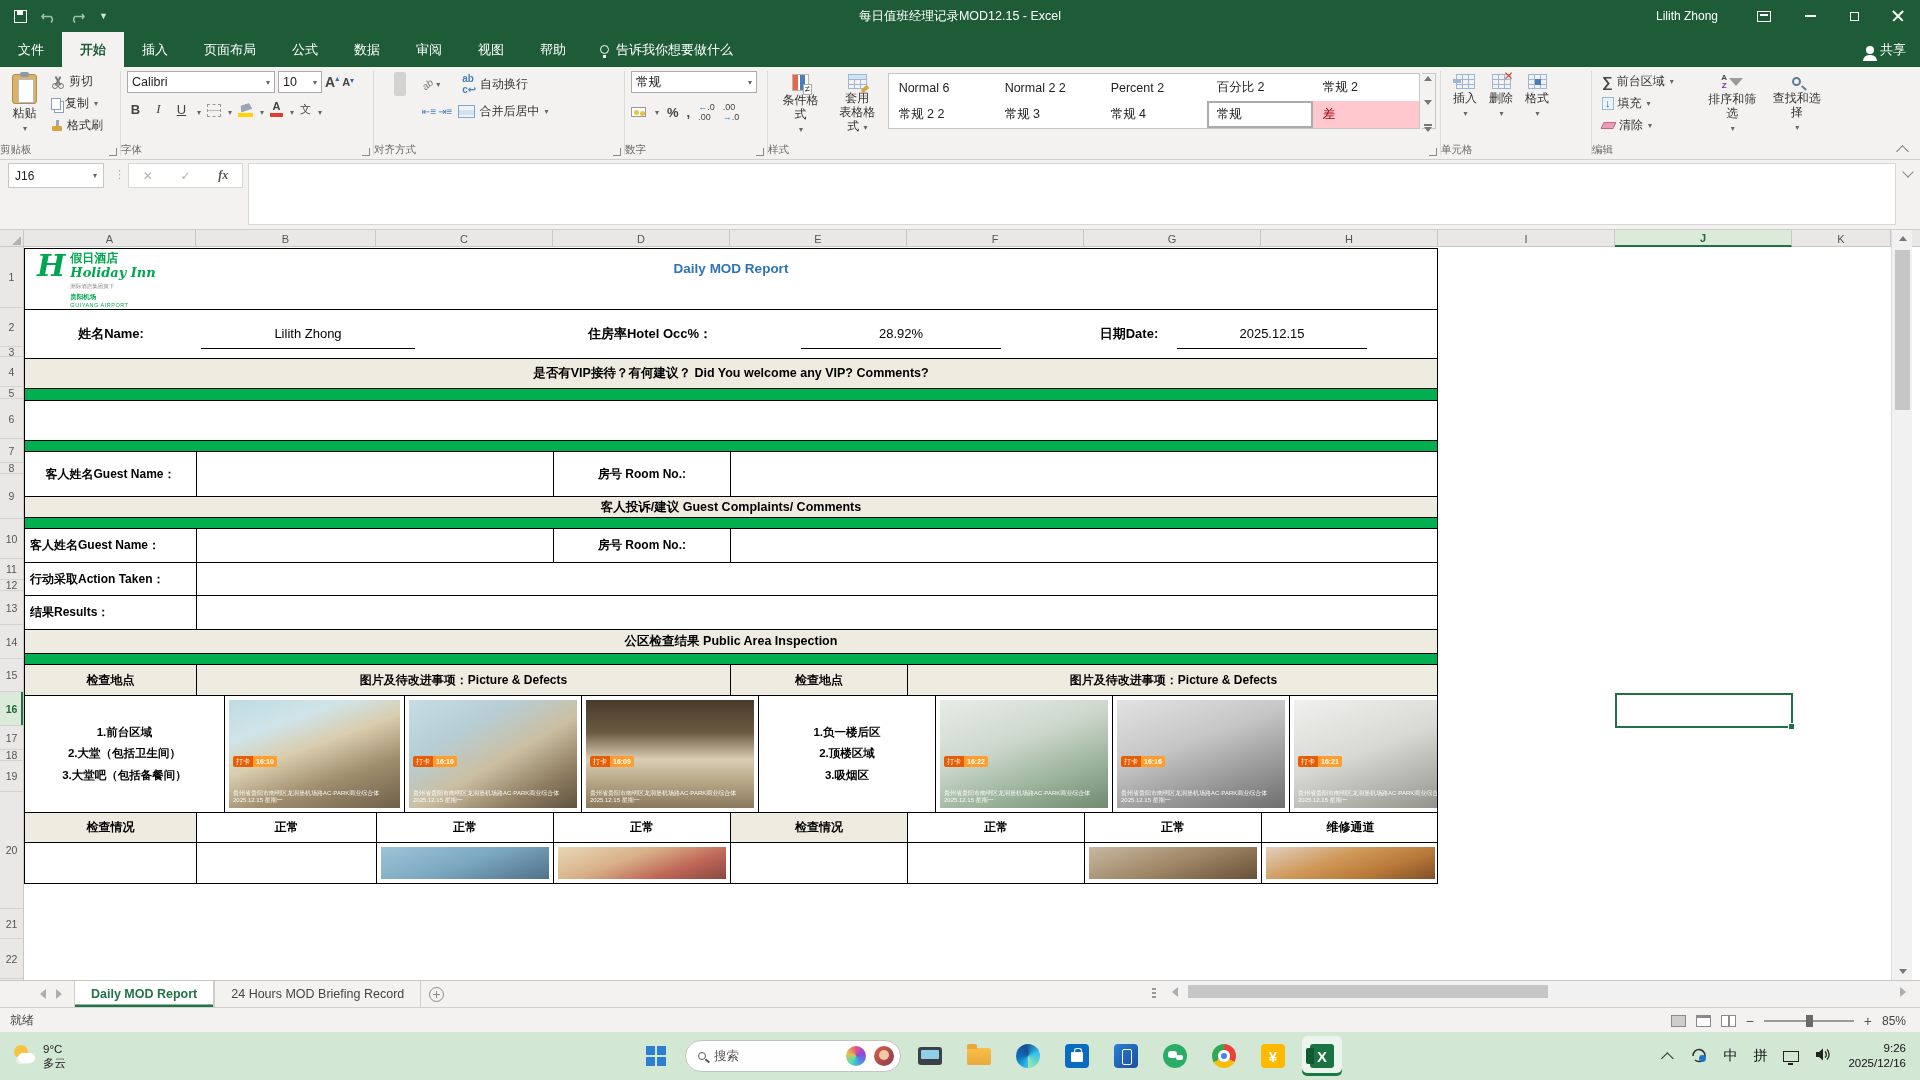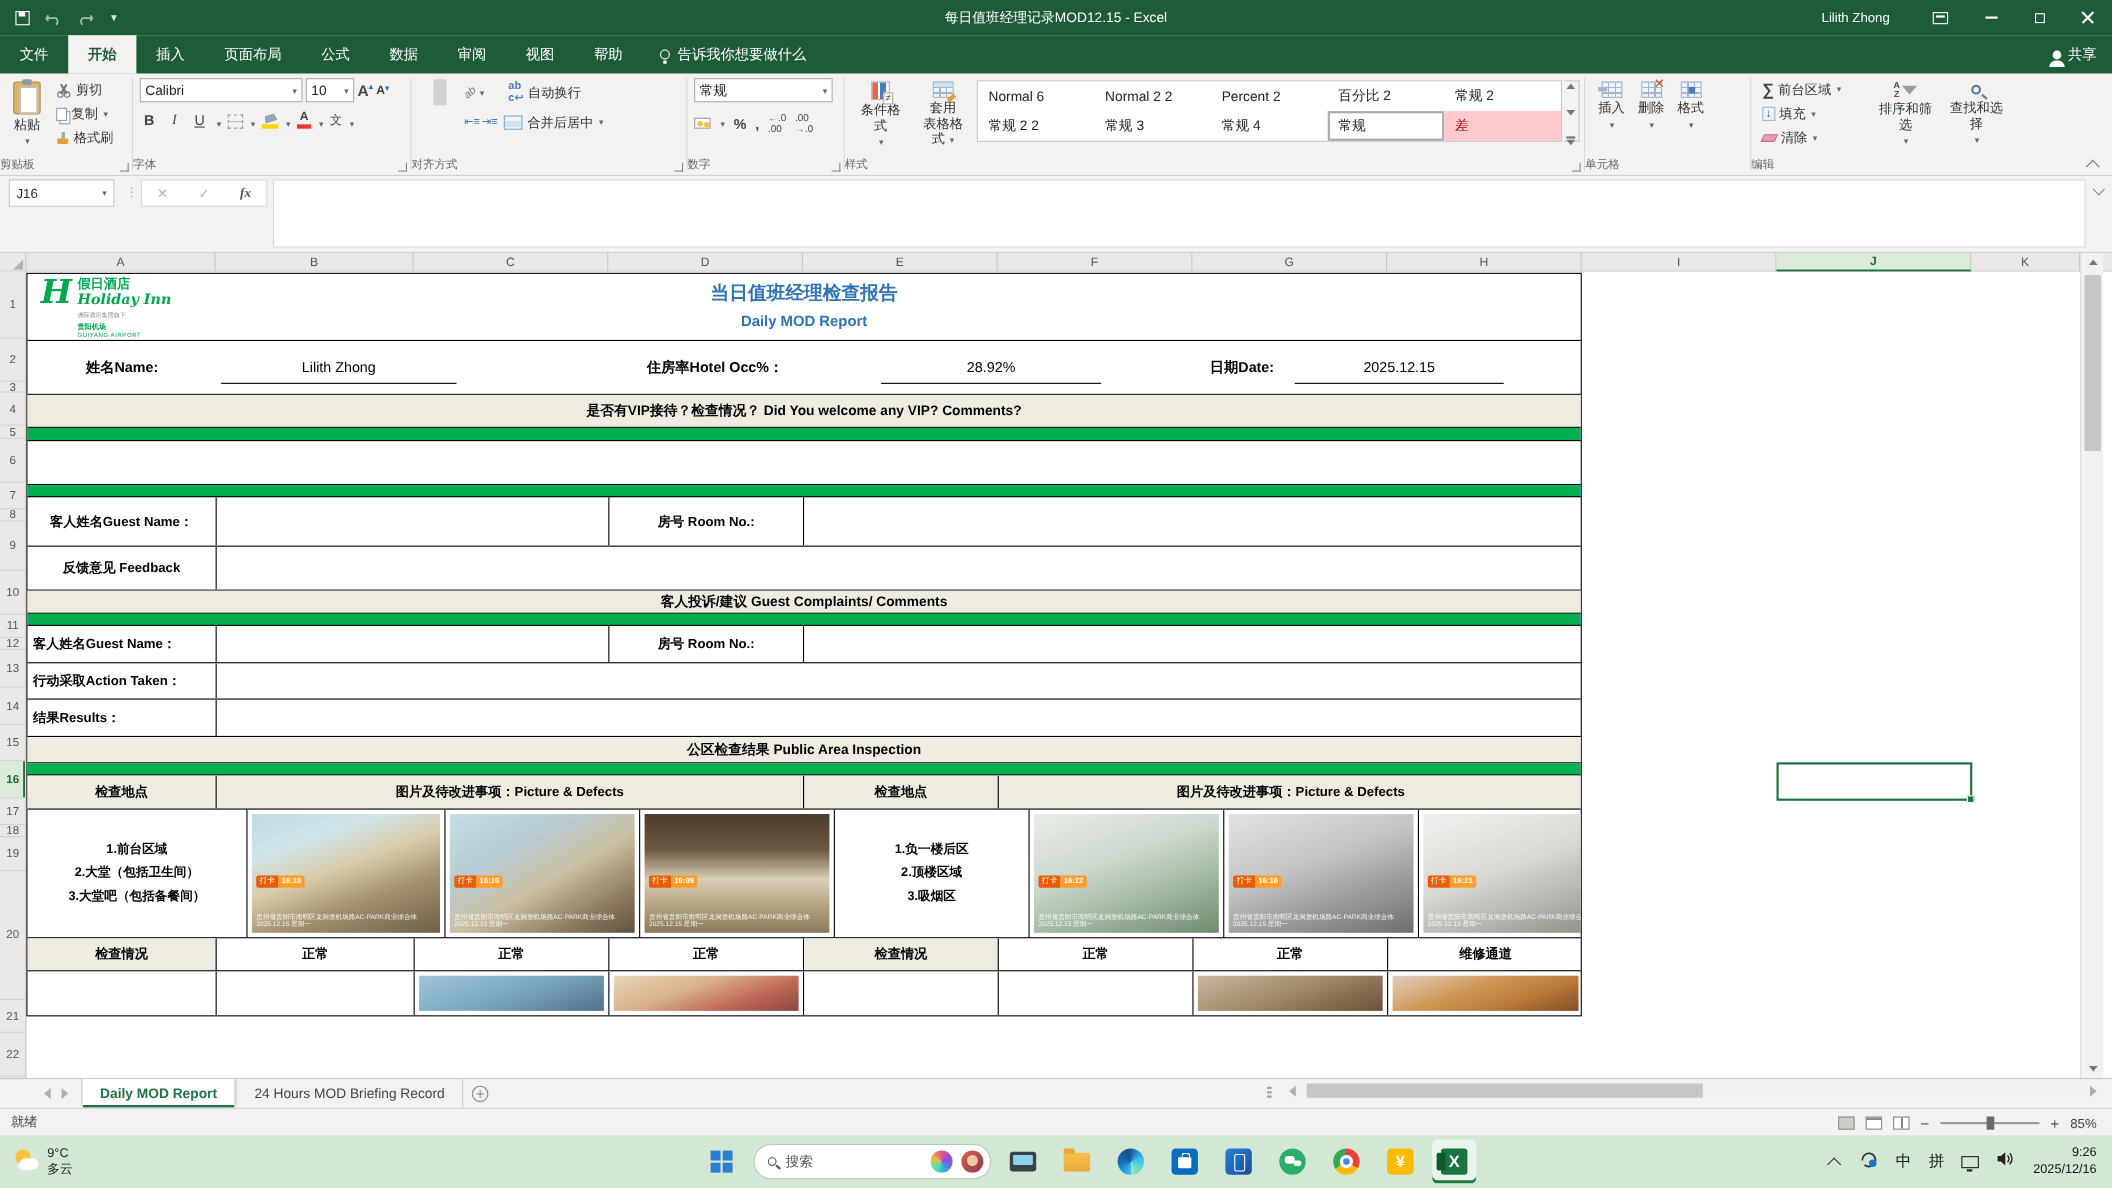--- a/index.html
+++ b/index.html
@@ -582,48 +582,43 @@
           <span class="logo-h">H</span>
           <span>
             <div class="logo-cn">假日酒店</div>
             <div class="logo-en">Holiday Inn</div>
             <div class="logo-sub">洲际酒店集团旗下</div>
             <div class="logo-city">贵阳机场</div>
             <div class="logo-air">GUIYANG AIRPORT</div>
           </span>
         </div>
         <div class="doc-titles">
-          <div class="t-cn">当日值班经理检查报告</div>
           <div class="t-en">Daily MOD Report</div>
         </div>
       </div>
 
       <div class="frow namerow">
         <span class="nr b" style="left:0;width:172px">姓名Name:</span>
         <span class="nr uline" style="left:176px;width:214px">Lilith Zhong</span>
         <span class="nr b" style="left:529px;width:192px">住房率Hotel Occ%：</span>
         <span class="nr uline" style="left:776px;width:200px">28.92%</span>
         <span class="nr b" style="left:1058px;width:92px">日期Date:</span>
         <span class="nr uline" style="left:1152px;width:190px">2025.12.15</span>
       </div>
 
-      <div class="frow beige" style="height:30px">是否有VIP接待？检查情况？ Did You welcome any VIP? Comments?</div>
+      <div class="frow beige" style="height:30px">是否有VIP接待？有何建议？ Did You welcome any VIP? Comments?</div>
       <div class="frow greenband" style="height:12px"></div>
       <div class="frow" style="height:40px"></div>
 
       <div class="frow greenband" style="height:11px"></div>
       <div class="frow" style="height:45px">
         <div class="c lbl" style="width:172px">客人姓名Guest Name：</div>
         <div class="c" style="width:357px"></div>
         <div class="c lbl" style="width:177px">房号 Room No.:</div>
         <div class="c last" style="width:708px"></div>
-      </div>
-      <div class="frow" style="height:40px">
-        <div class="c lbl" style="width:172px">反馈意见  Feedback</div>
-        <div class="c last" style="width:1242px"></div>
       </div>
 
       <div class="frow beige" style="height:21px">客人投诉/建议 Guest Complaints/ Comments</div>
       <div class="frow greenband" style="height:11px"></div>
       <div class="frow" style="height:34px">
         <div class="c lbl lbl-left" style="width:172px">客人姓名Guest Name：</div>
         <div class="c" style="width:357px"></div>
         <div class="c lbl" style="width:177px">房号 Room No.:</div>
         <div class="c last" style="width:708px"></div>
       </div>

